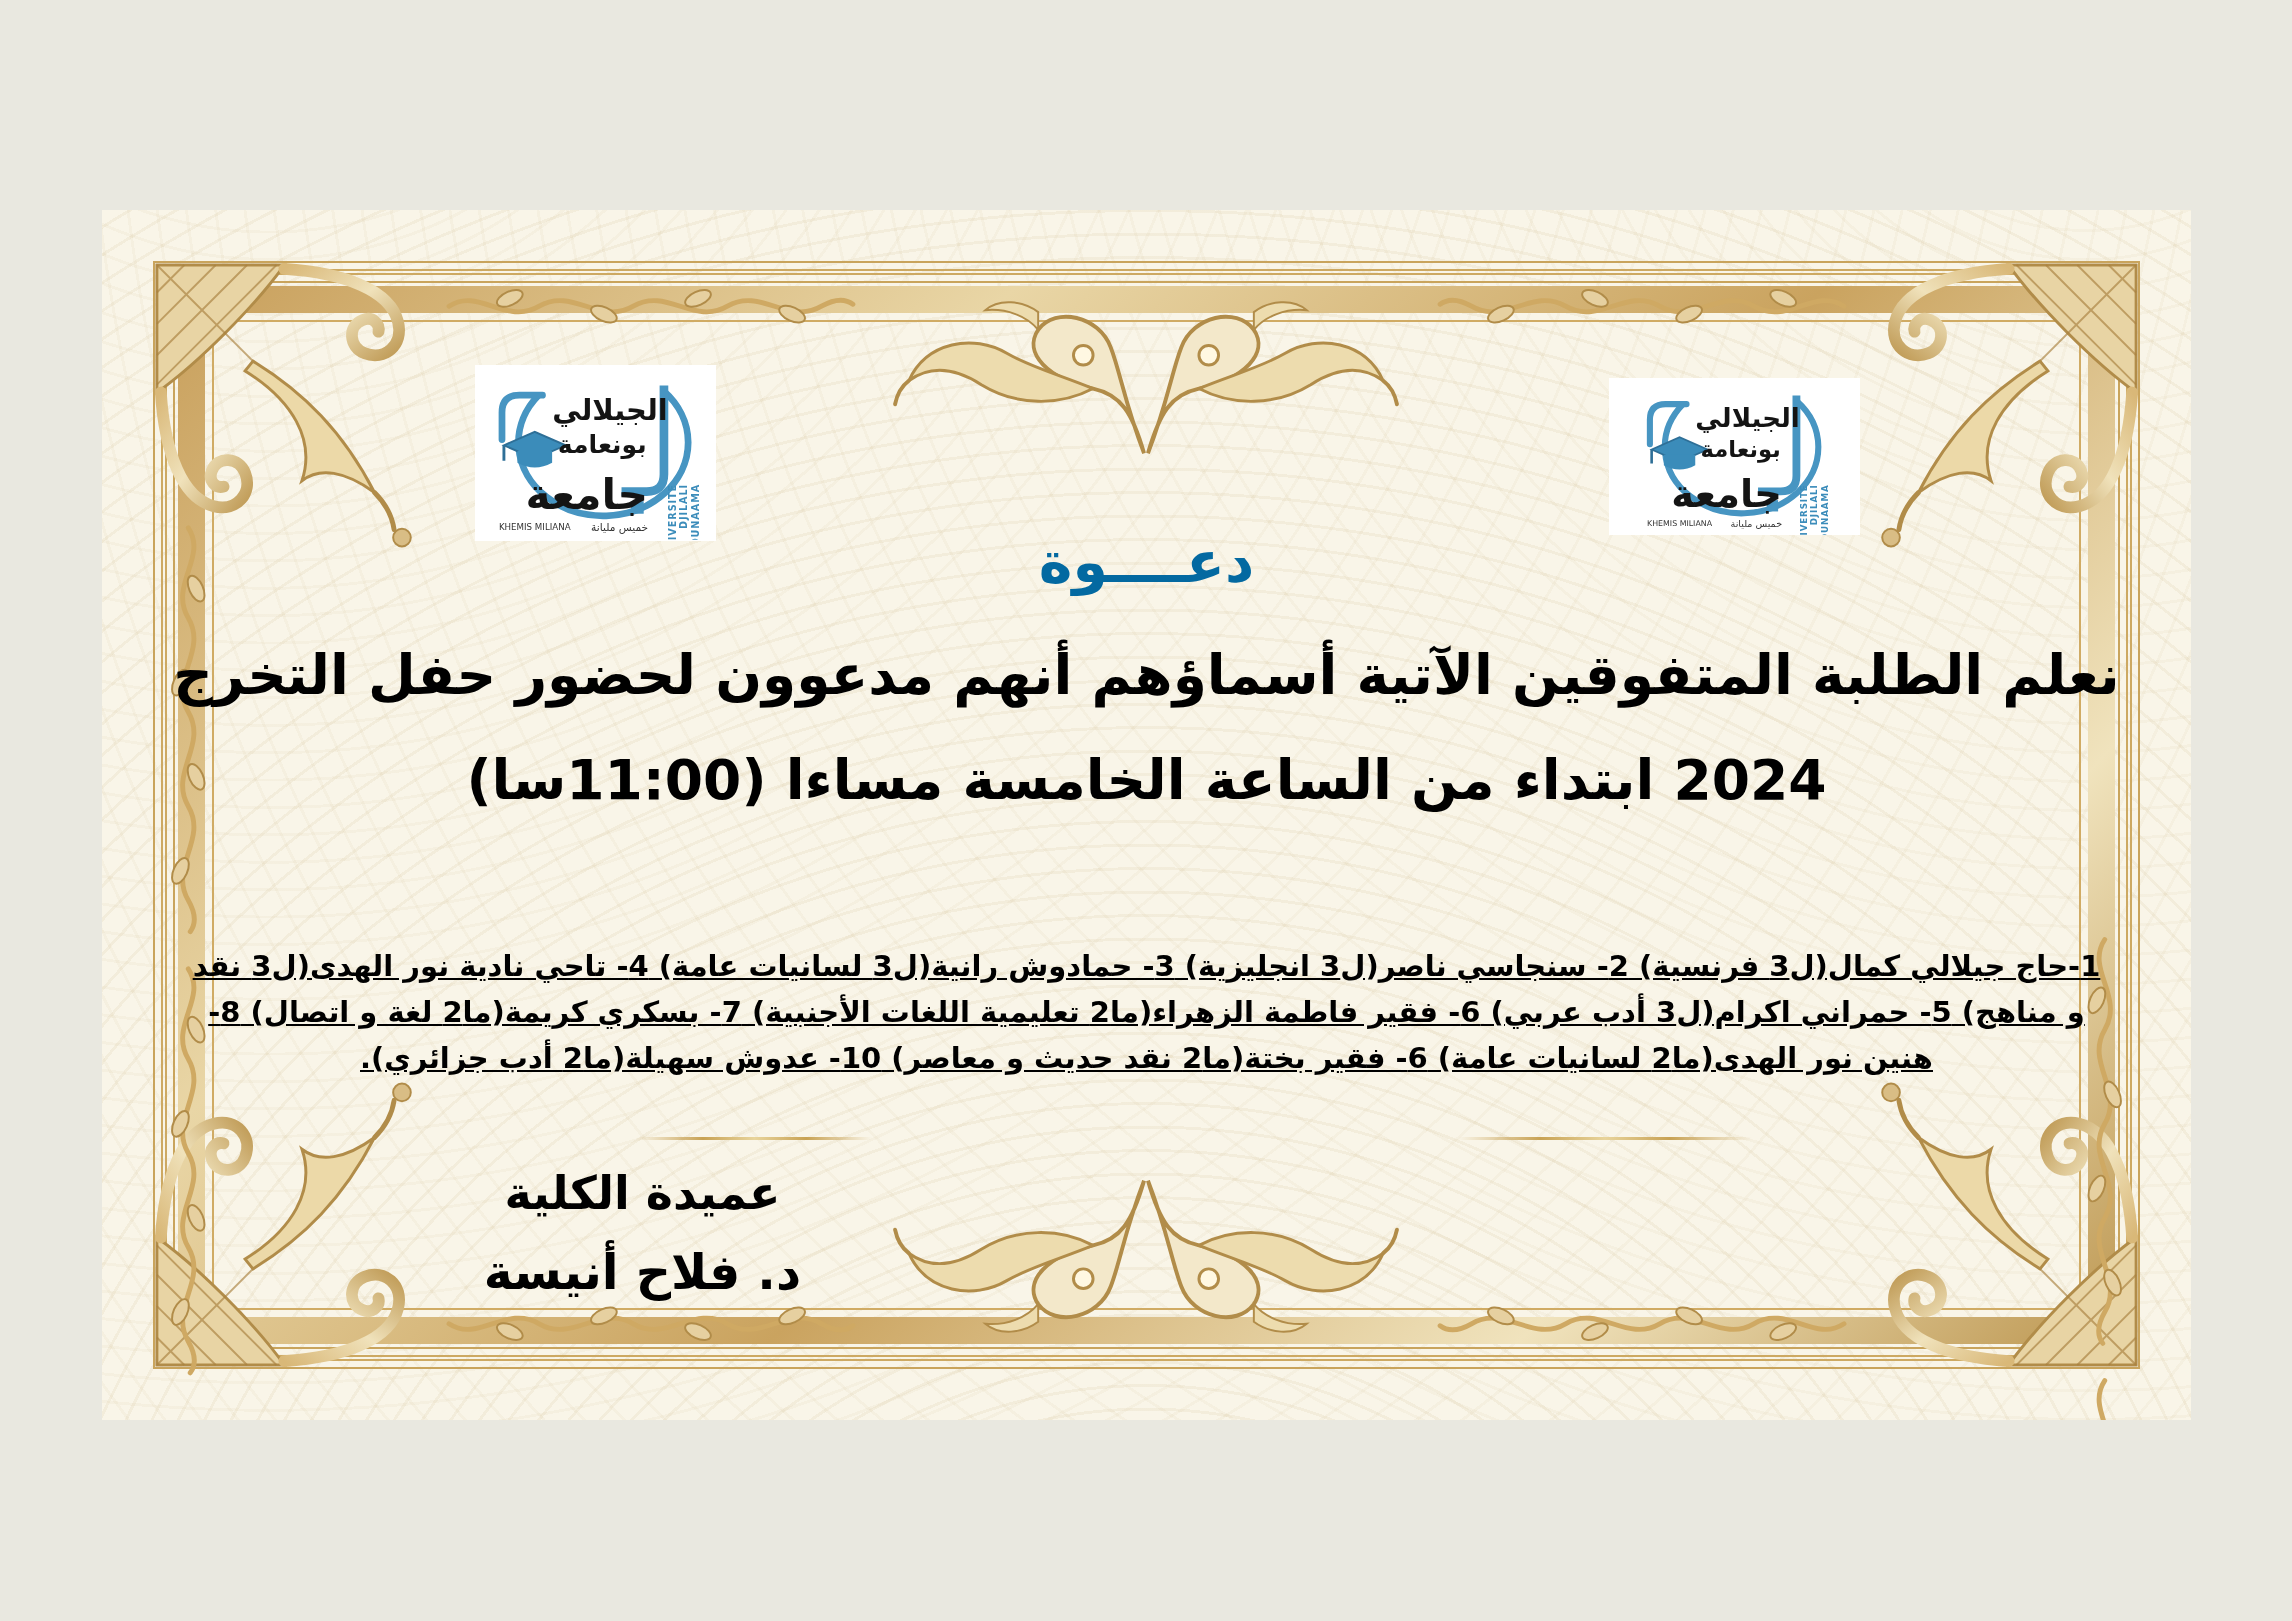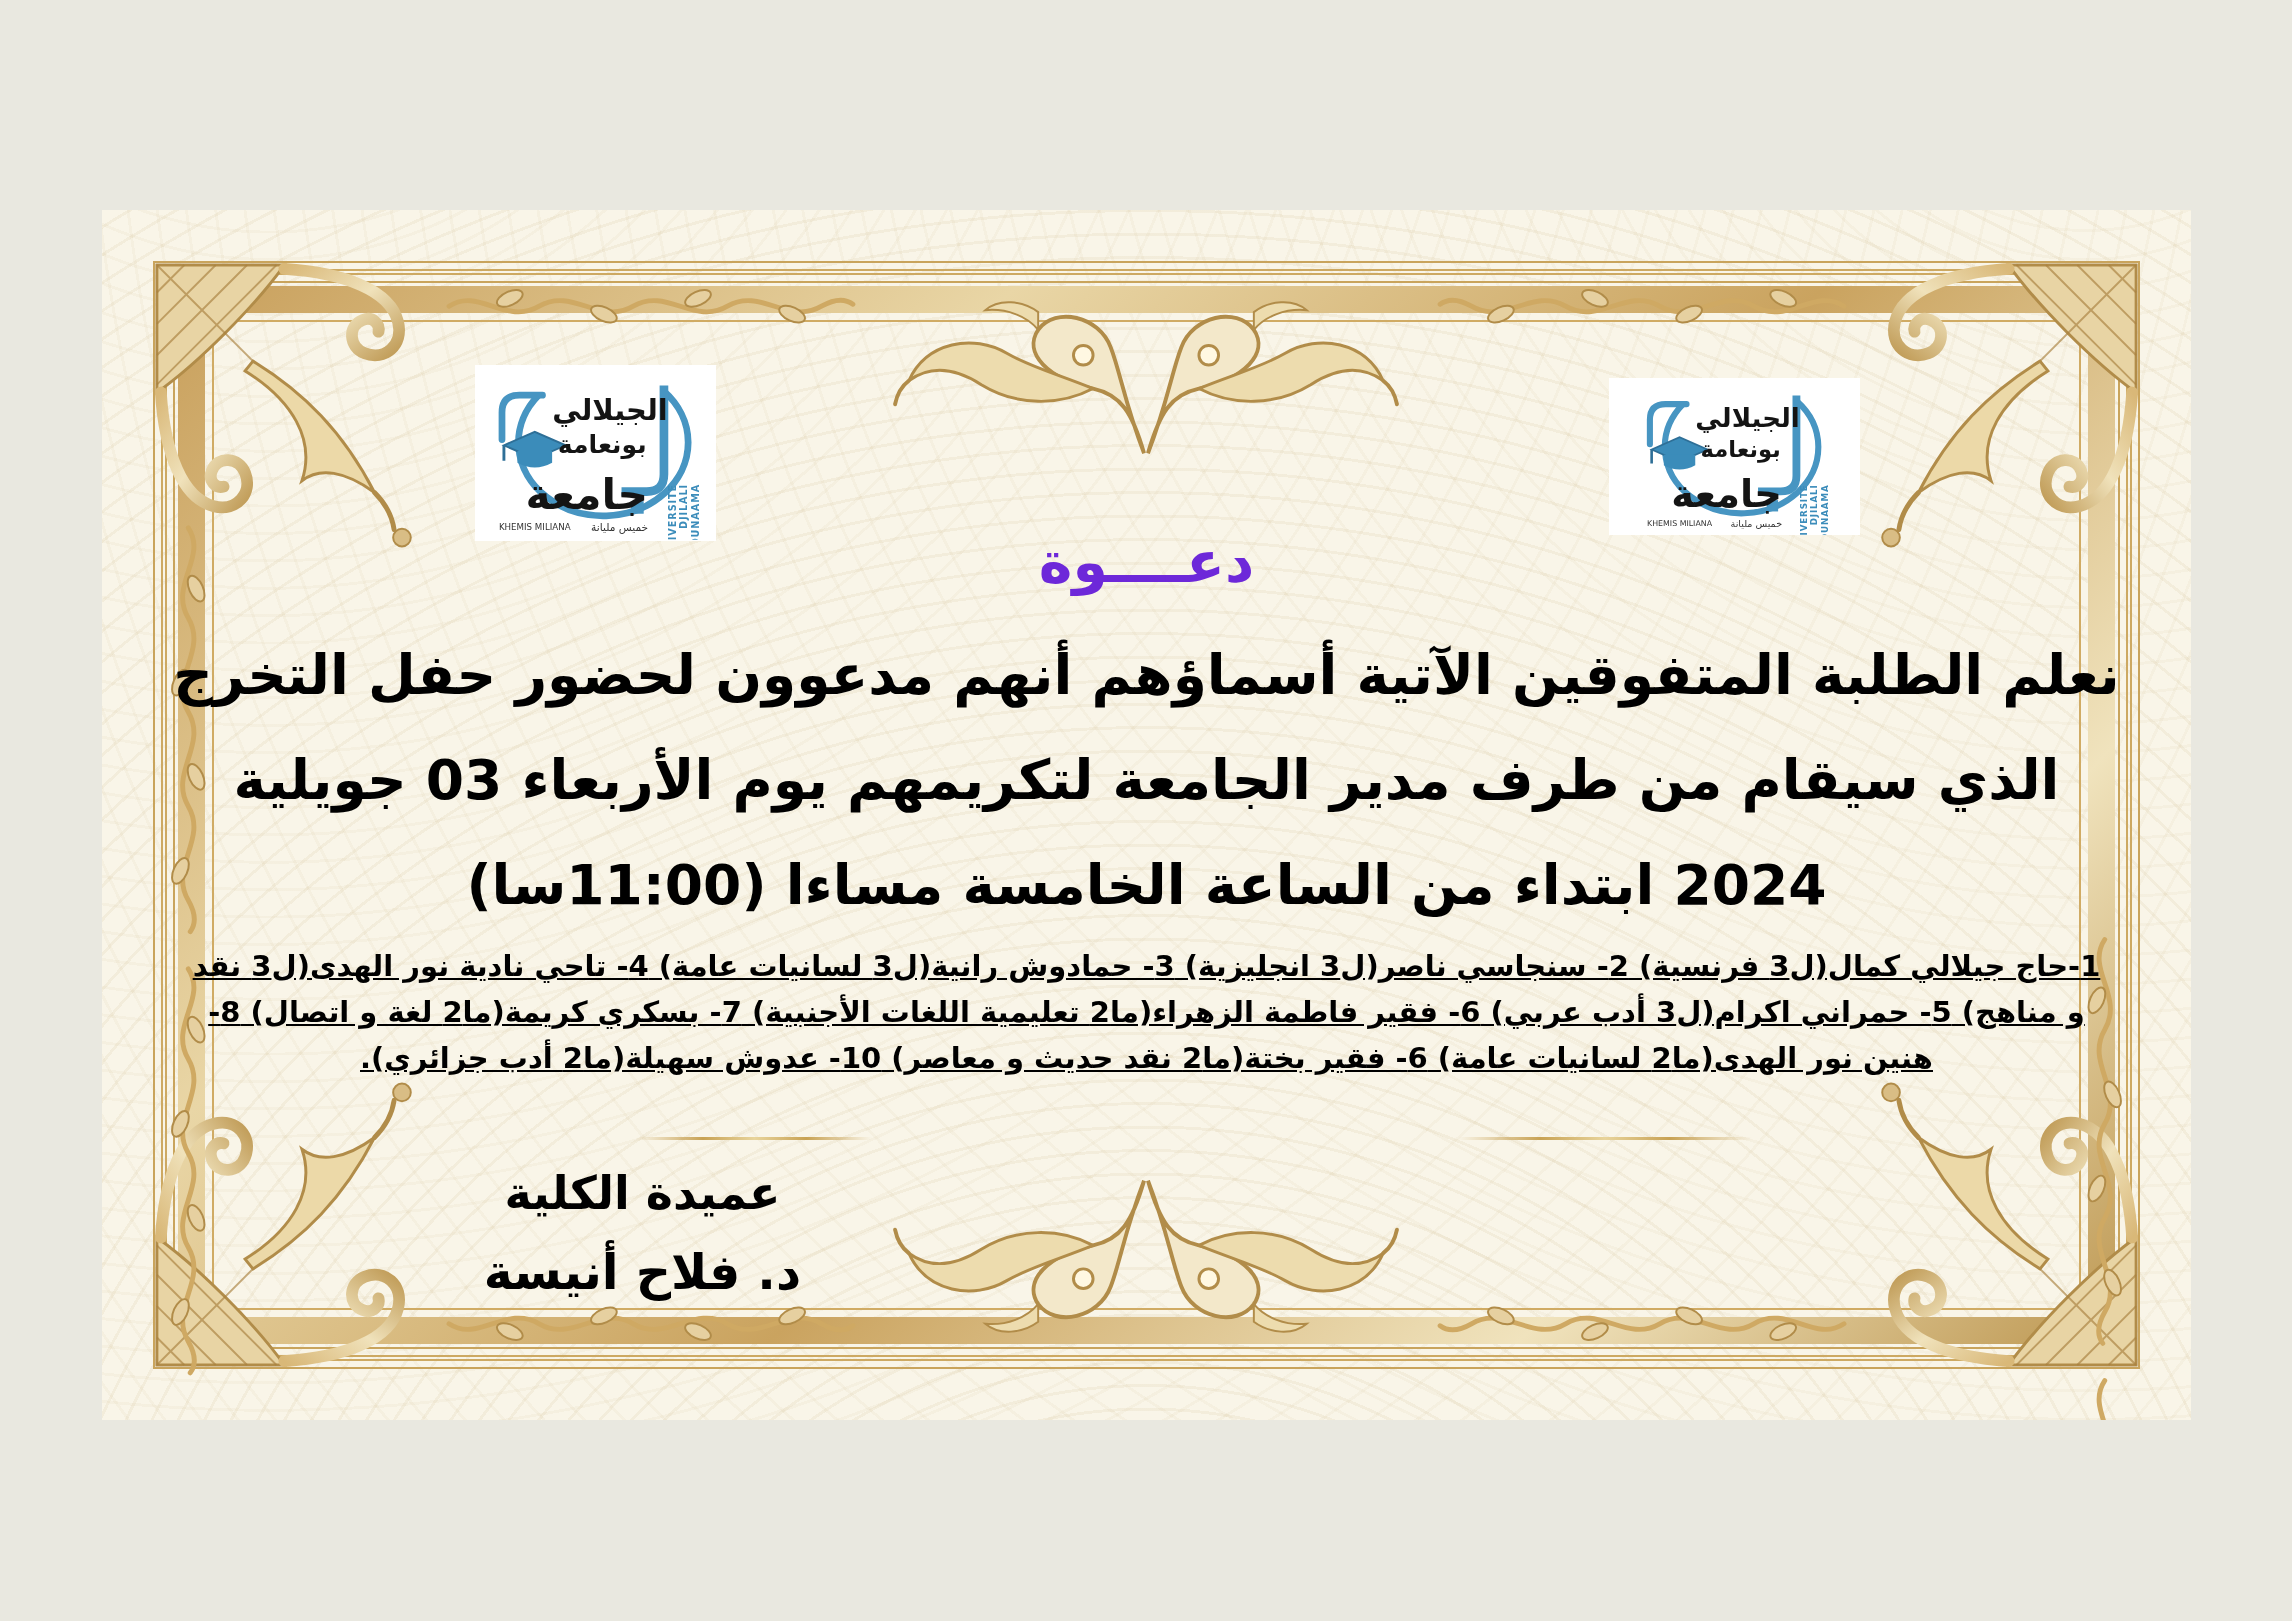--- a/index.html
+++ b/index.html
@@ -35,21 +35,21 @@
 
   
   .logo{position:absolute;background:#ffffff;}
   .logo svg{display:block;width:100%;height:100%;}
   .logo-left{left:475px;top:365px;width:241px;height:176px;}
   .logo-right{left:1609px;top:378px;width:251px;height:157px;}
 
   
   .title{
     position:absolute;left:0;top:529px;width:100%;
-    text-align:center;font-size:57px;font-weight:800;color:#6d28d9;
+    text-align:center;font-size:57px;font-weight:800;color:#0369a1;
   }
   .body-block{position:absolute;left:0;top:623px;width:100%;text-align:center;}
   .body-line{font-size:55px;line-height:105px;font-weight:700;color:#000;white-space:nowrap;text-align:center;}
   .names-block{position:absolute;left:0;top:943px;width:100%;text-align:center;}
   .names-line{font-size:29px;line-height:46px;font-weight:700;color:#000;white-space:nowrap;text-decoration:underline;}
 
   .sep{position:absolute;height:2.9px;
     background:linear-gradient(90deg,rgba(200,162,84,0),#c8a254 28%,#e8d49c 50%,#c8a254 72%,rgba(200,162,84,0));}
   .sep-left{left:637px;top:1137px;width:235px;}
   .sep-right{left:1458px;top:1137px;width:294px;}
@@ -171,21 +171,20 @@
         <text x="62" y="170" font-size="9" text-anchor="middle" fill="#333" font-family="DejaVu Sans, sans-serif">KHEMIS MILIANA</text>
         <text x="150" y="171" font-size="11" text-anchor="middle" fill="#333" font-family="DejaVu Sans, sans-serif">خميس مليانة</text>
       </symbol>
     </defs>
   </svg>
 
   <div class="title">دعــــوة</div>
 
   <div class="body-block">
     <div class="body-line">نعلم الطلبة المتفوقين الآتية أسماؤهم أنهم مدعوون لحضور حفل التخرج</div>
-    <div class="body-line">الذي سيقام من طرف مدير الجامعة لتكريمهم يوم الأربعاء 03 جويلية</div>
     <div class="body-line">2024 ابتداء من الساعة الخامسة مساءا (11:00سا)</div>
   </div>
 
   <div class="names-block">
     <div class="names-line">1-حاج جيلالي كمال(ل3 فرنسية) 2- سنجاسي ناصر(ل3 انجليزية) 3- حمادوش رانية(ل3 لسانيات عامة) 4- تاحي نادية نور الهدى(ل3 نقد</div>
     <div class="names-line">و مناهج) 5- حمراني اكرام(ل3 أدب عربي) 6- فقير فاطمة الزهراء(ما2 تعليمية اللغات الأجنبية) 7- بسكري كريمة(ما2 لغة و اتصال) 8-</div>
     <div class="names-line">هنين نور الهدى(ما2 لسانيات عامة) 6- فقير بختة(ما2 نقد حديث و معاصر) 10- عدوش سهيلة(ما2 أدب جزائري).</div>
   </div>
 
   <div class="sep sep-left"></div>

